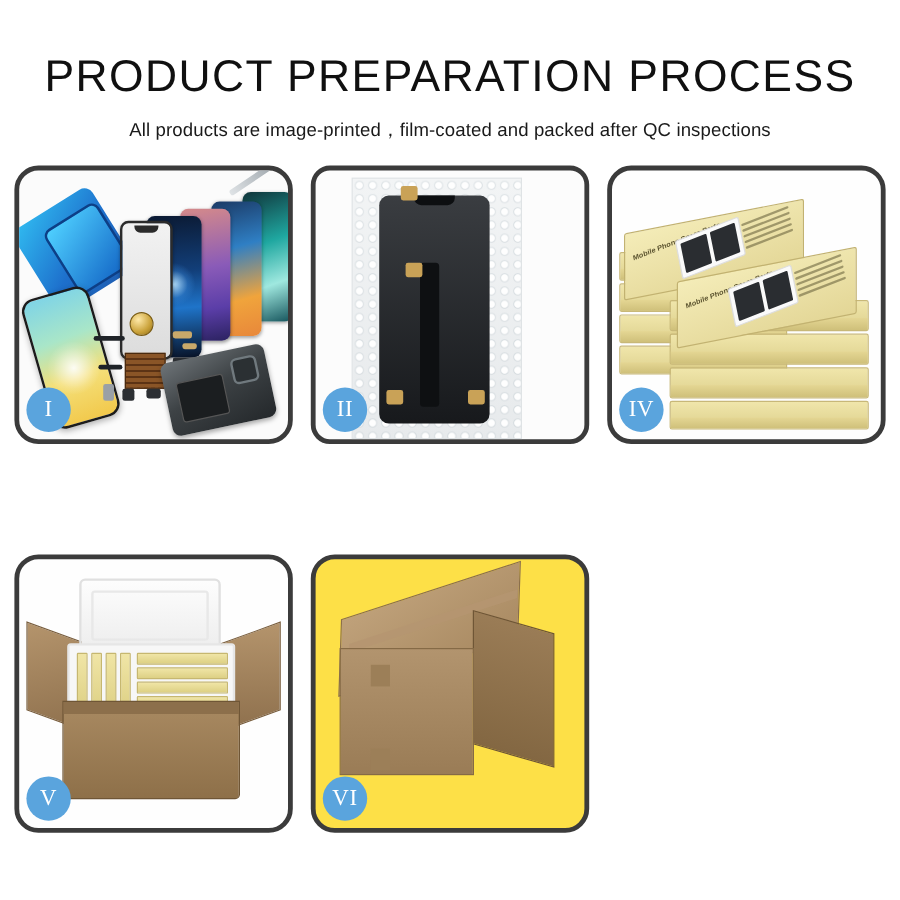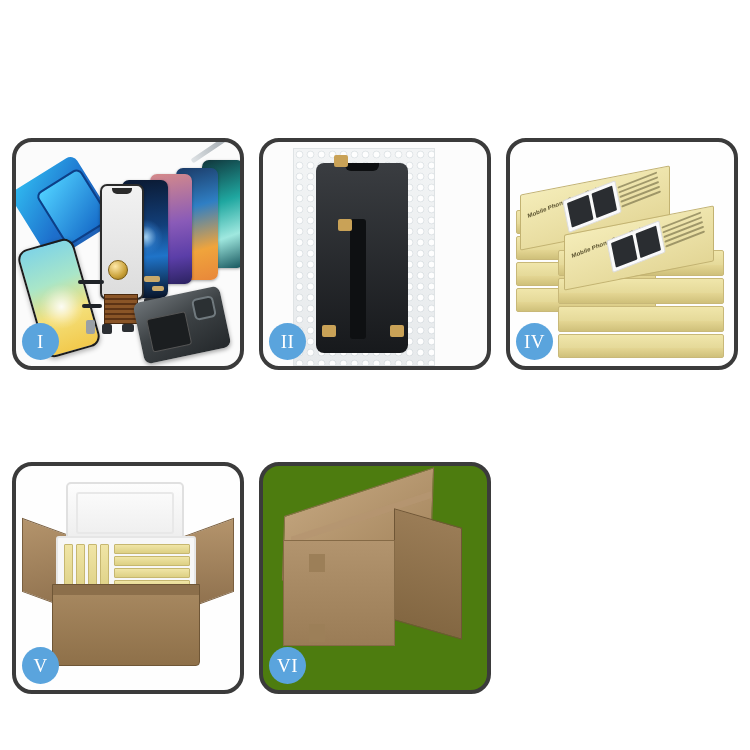--- a/index.html
+++ b/index.html
@@ -103,21 +103,21 @@
                background-image: repeating-linear-gradient(0deg,#8a5527 0 3px,#5c3315 3px 5px),
                                  repeating-linear-gradient(90deg,rgba(255,220,150,.35) 0 3px,transparent 3px 6px); }
   .prt { position:absolute; background:#2c2f33; border-radius:2px; }
   .prt.flex { background:#1f2328; height:4px; border-radius:2px; }
   .prt.tan  { background:#c9a96a; }
   .prt.lgt  { background:#9aa0a6; }
   .tweezer { position:absolute; right:6px; top:4px; width:46px; height:5px;
              background: linear-gradient(90deg,#dfe3e6,#9aa2a8); transform: rotate(-34deg); border-radius:2px; }
 
   
-  .p2 { background: #fcfcfc; }
+  .p2 { background: #fcfcfc; border-radius: 16px; }
   .bag { position:absolute; left:30px; top:6px; width:142px; height:218px;
          background: linear-gradient(180deg,#f2f4f5,#e7eaec);
          border: 1px solid #dfe3e5; }
   .bag::before {
     content:''; position:absolute; inset:0;
     background-image: radial-gradient(circle at 50% 50%, rgba(255,255,255,.95) 2.6px, rgba(190,200,206,.45) 3.4px, transparent 4.2px);
     background-size: 11px 11px;
   }
   .screen-assy { position:absolute; left:22px; top:14px; width:92px; height:190px;
                  background: linear-gradient(180deg,#3a3d41,#17191c);
@@ -191,39 +191,43 @@
                 background:#f7f7f7; border:2px solid #e6e6e6; border-radius:3px; }
   .v-ybx { position:absolute; top:6px; background: linear-gradient(180deg,#f0e5a6,#ddd084);
            border:1px solid #c6b770; border-radius:1px; }
   .v-carton { position:absolute; left:36px; top:118px; width:148px; height:82px;
               background: linear-gradient(180deg,#a98a62,#8e7049); border:1px solid #6f5636;
               border-radius:0 0 4px 4px; }
   .v-carton::before { content:''; position:absolute; left:0; top:0; width:100%; height:10px;
                       background:#8c6f4b; }
 
   
-  .p6 { background: #4d7c0f; }
+  .p6 { background: #fde047; }
   .c-top { position:absolute; left:20px; top:26px; width:150px; height:64px;
            background: linear-gradient(160deg,#bfa17a,#a98a62);
            transform: skewY(-18deg) skewX(-2deg); border:1px solid #8b6f4c; }
   .c-front { position:absolute; left:20px; top:74px; width:112px; height:106px;
              background: linear-gradient(180deg,#b2946e,#9a7c56); border:1px solid #856a46; }
   .c-side { position:absolute; left:131px; top:52px; width:68px; height:112px;
             background: linear-gradient(180deg,#9a7c56,#836742);
             transform: skewY(16deg); border:1px solid #6f5636; }
   .c-seam { position:absolute; left:28px; top:48px; width:140px; height:7px;
             background:#b59571; transform: skewY(-18deg); opacity:.85; }
   .c-tapeA { position:absolute; left:46px; top:88px; width:16px; height:18px; background:#9c7f58; }
   .c-tapeB { position:absolute; left:46px; top:158px; width:16px; height:18px; background:#9c7f58; }
 </style>
 </head>
 <body>
 
 <div class="page">
 
+  <div class="header">
+    <div class="title">PRODUCT PREPARATION PROCESS</div>
+    <div class="subtitle">All products are image-printed，film-coated and packed after QC inspections</div>
+  </div>
 
   <div class="grid">
 
     <div class="panel p1">
       <div class="panel-inner">
         <div class="blue-film">
           <div class="bf-a"></div>
             <div class="bf-b"></div>
         </div>
         <div class="phone-fan">

